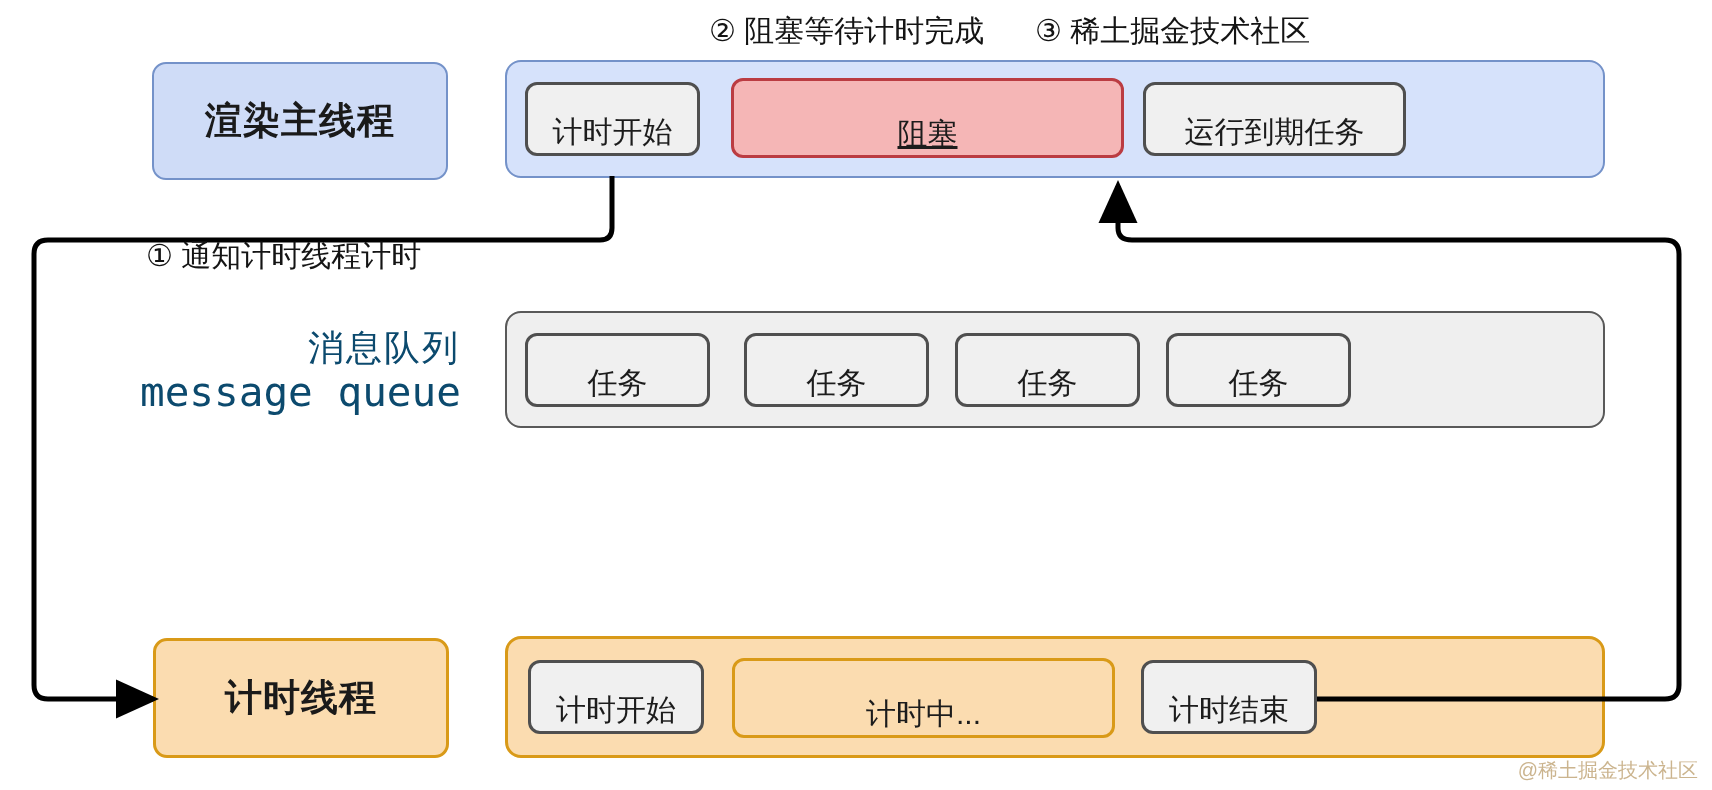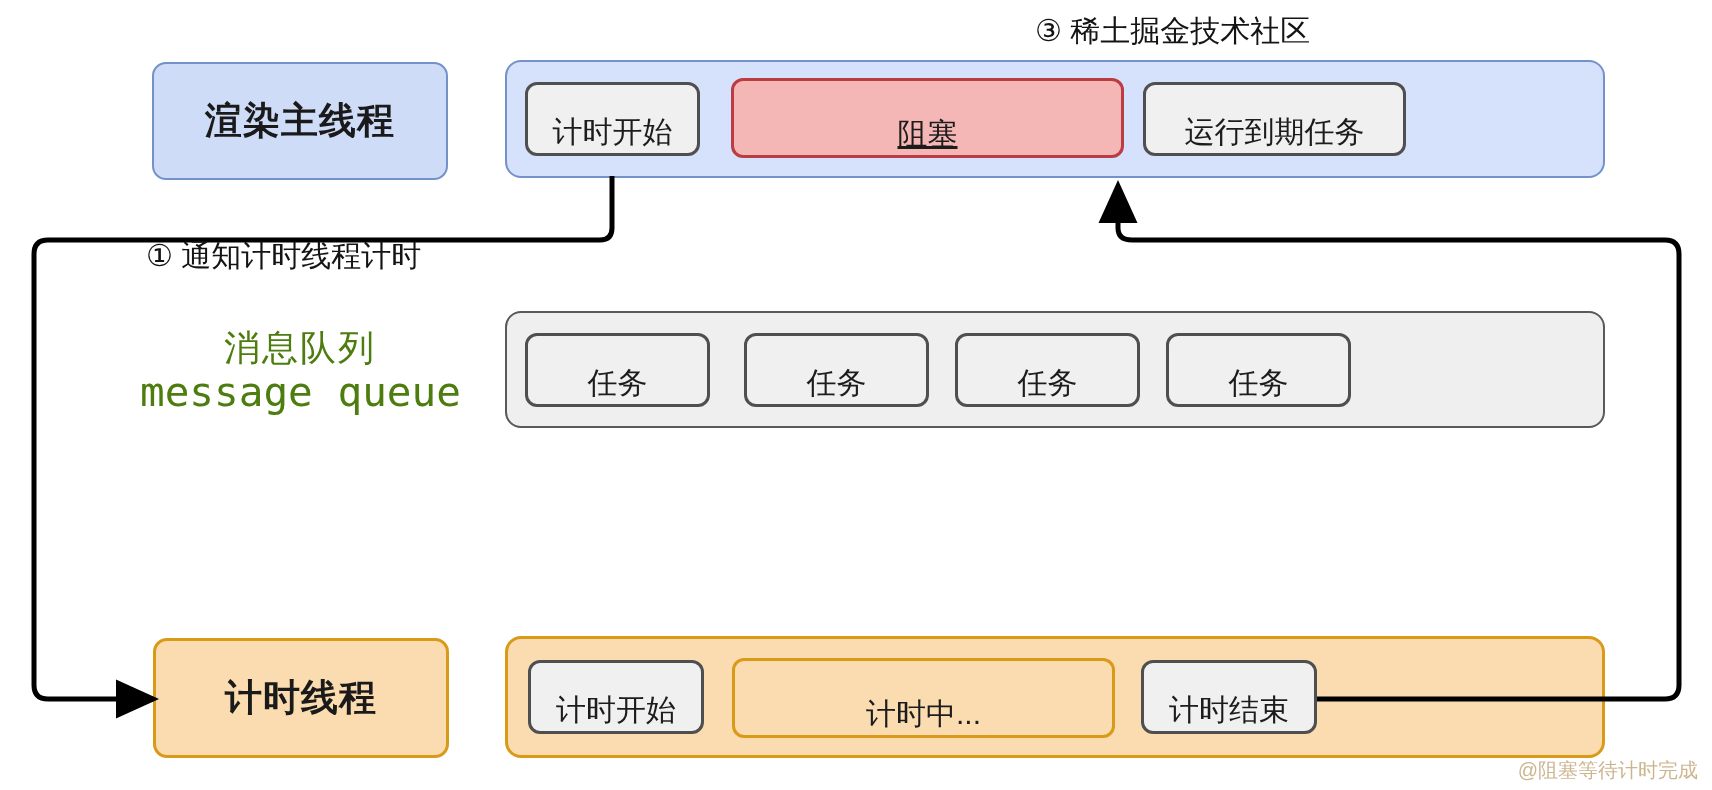--- a/index.html
+++ b/index.html
@@ -106,22 +106,22 @@
     position: absolute;
     font-size: 30px;
     color: #141414;
     white-space: nowrap;
     z-index: 3;
   }
 
   
   .mq-label {
     position: absolute;
-    text-align: center;
-    color: #4d7c0f;
+    text-align: right;
+    color: #0c4a6e;
     z-index: 3;
     white-space: nowrap;
   }
   .mq-label .cn {
     display: block;
     font-size: 36px;
     font-weight: 500;
     line-height: 1.15;
     letter-spacing: 2px;
   }
@@ -156,20 +156,21 @@
       </marker>
     </defs>
 
     <path d="M 612,176 L 612,228 Q 612,240 600,240 L 48,240 Q 34,240 34,254
              L 34,685 Q 34,699 48,699 L 153,699" fill="none" stroke="#000" stroke-width="5" stroke-linecap="butt" marker-end="url(#arrowhead)"></path>
 
     <path d="M 1207,699 L 1665,699 Q 1679,699 1679,685 L 1679,254
              Q 1679,240 1665,240 L 1132,240 Q 1118,240 1118,228 L 1118,186" fill="none" stroke="#000" stroke-width="5" stroke-linecap="butt" marker-end="url(#arrowhead)"></path>
   </svg>
 
+  <div class="caption" style="left:709px; top:11px;">② 阻塞等待计时完成</div>
   <div class="caption" style="left:1035px; top:11px;">③ 稀土掘金技术社区</div>
   <div class="caption" style="left:146px; top:236px;">① 通知计时线程计时</div>
 
   <div class="box lane-label blue" style="left:152px; top:62px; width:296px; height:118px;">
     <span>渲染主线程</span>
   </div>
 
   <div class="track blue" style="left:505px; top:60px; width:1100px; height:118px;"></div>
 
   <div class="chip grey" style="left:525px; top:82px; width:175px; height:74px;">
@@ -215,15 +216,15 @@
   </div>
 
   <div class="chip orange-hollow" style="left:732px; top:658px; width:383px; height:80px;">
     <span>计时中...</span>
   </div>
 
   <div class="chip grey" style="left:1141px; top:660px; width:176px; height:74px;">
     <span>计时结束</span>
   </div>
 
-  <div class="watermark">@阻塞等待计时完成</div>
+  <div class="watermark">@稀土掘金技术社区</div>
 
 </div>
 
 </body></html>

